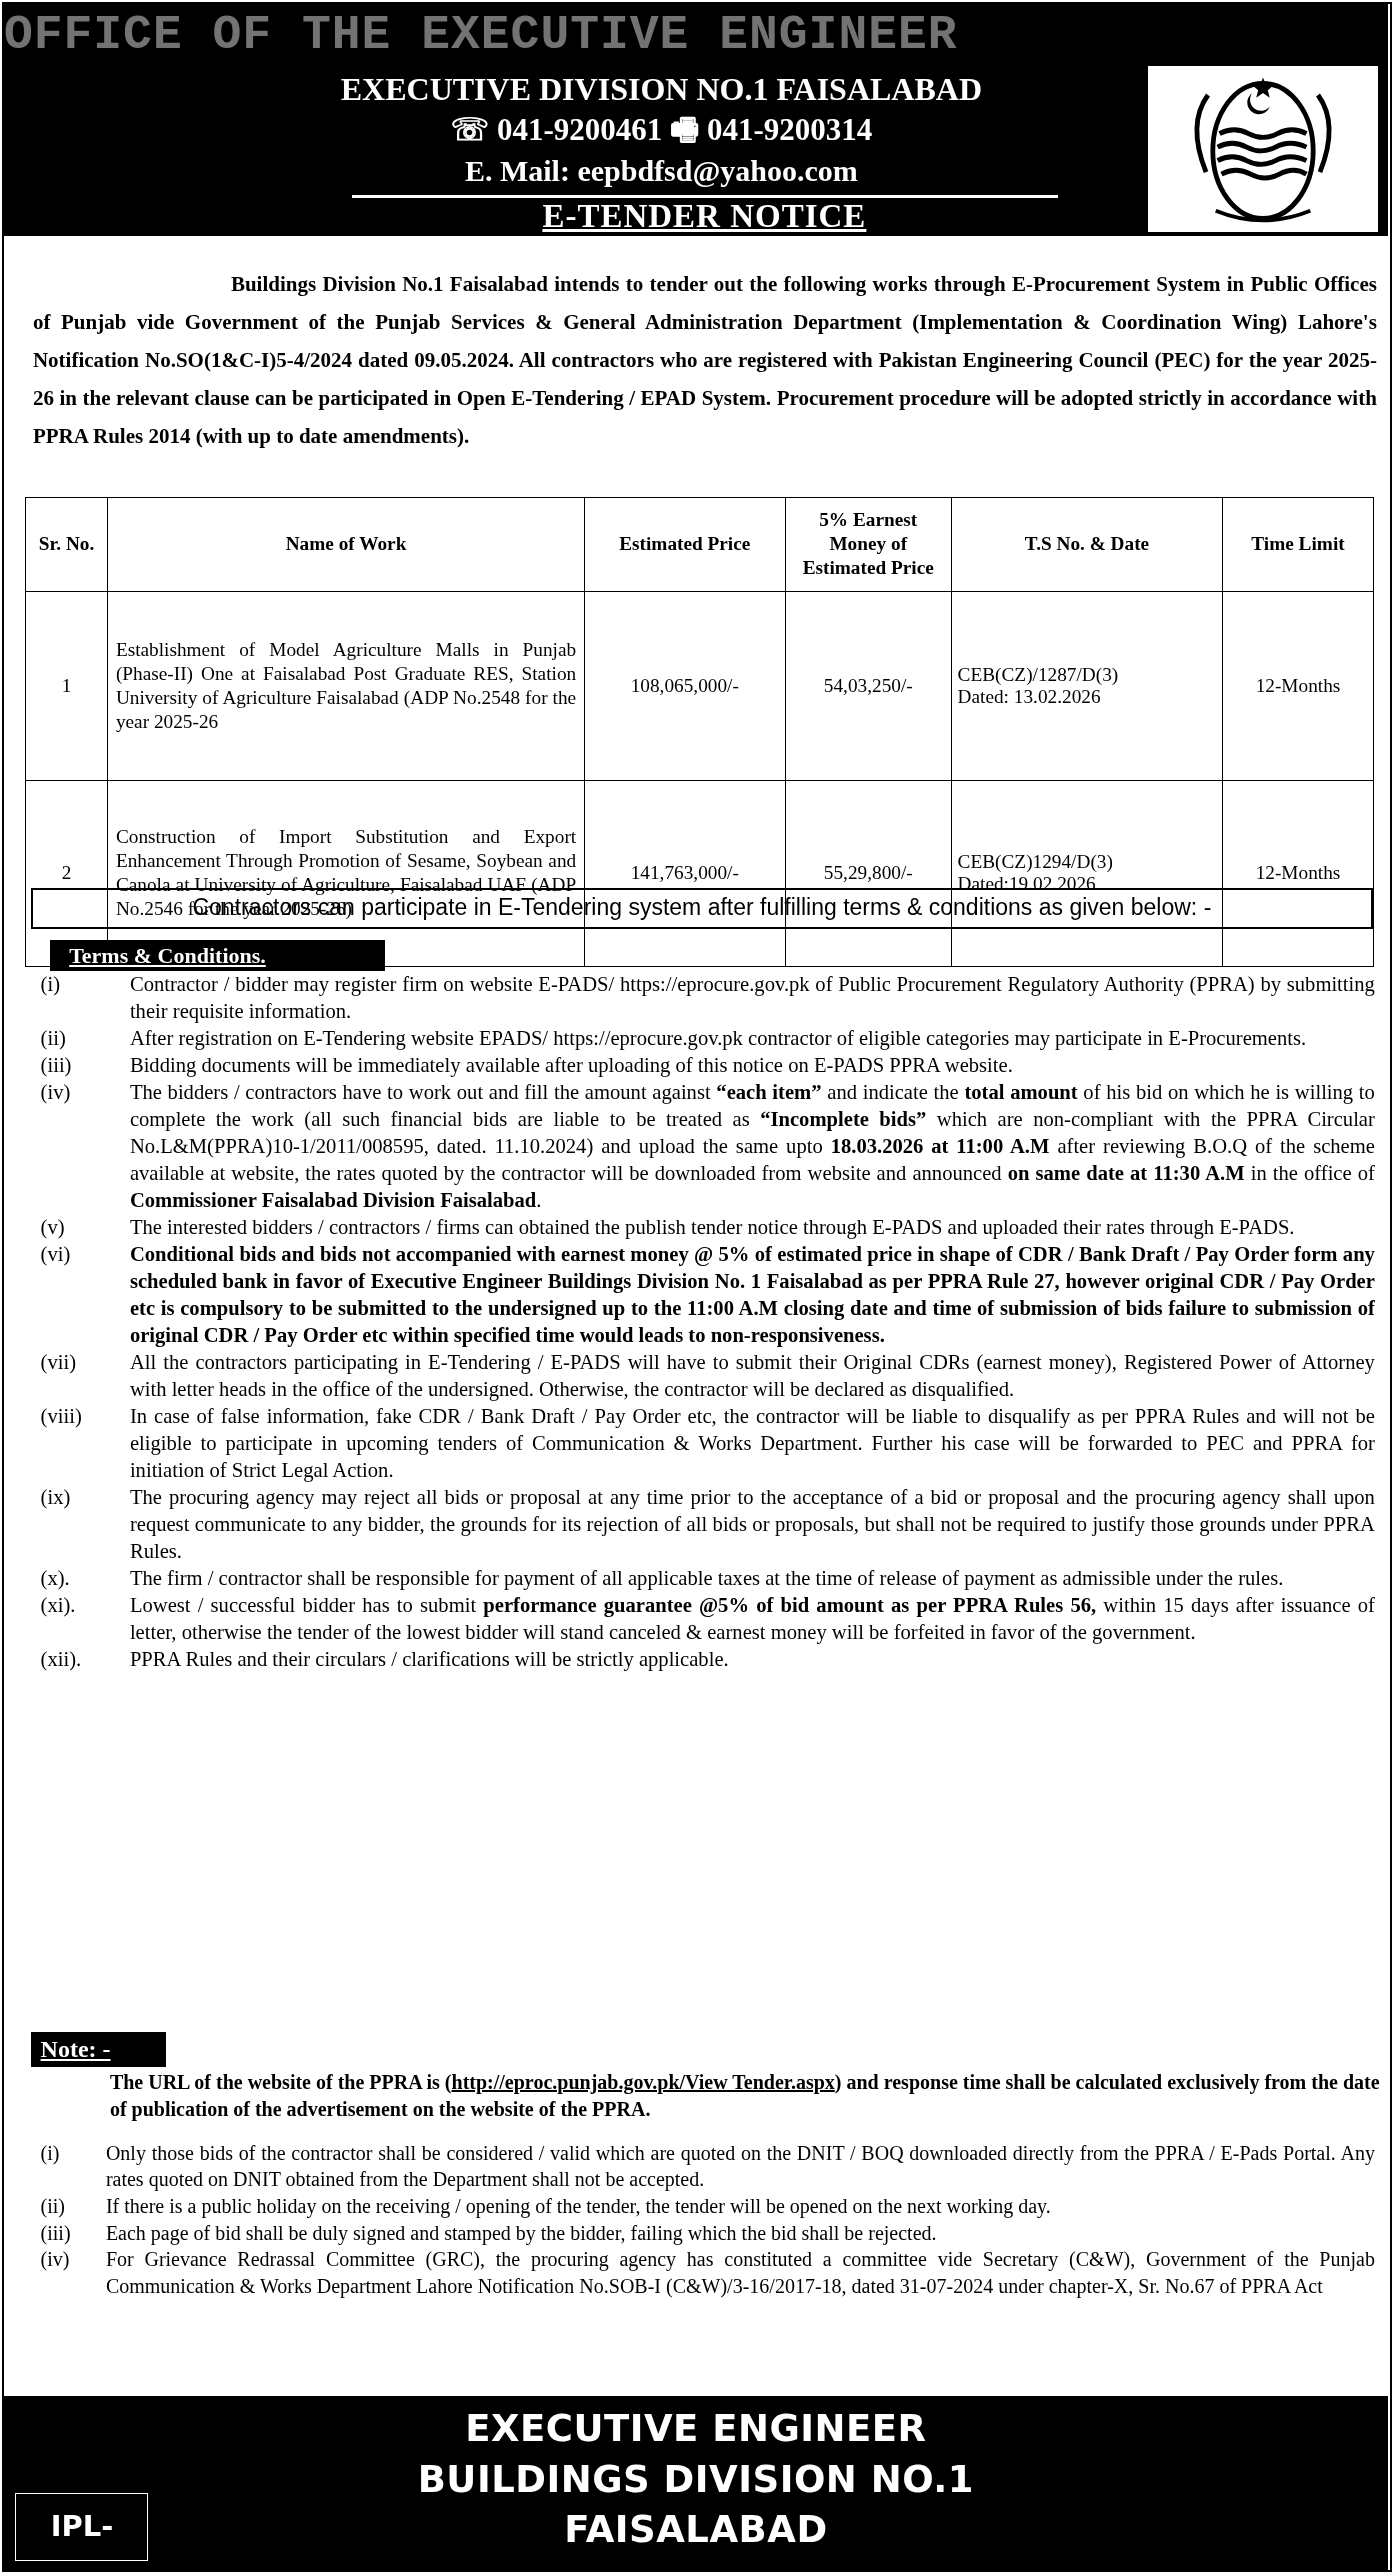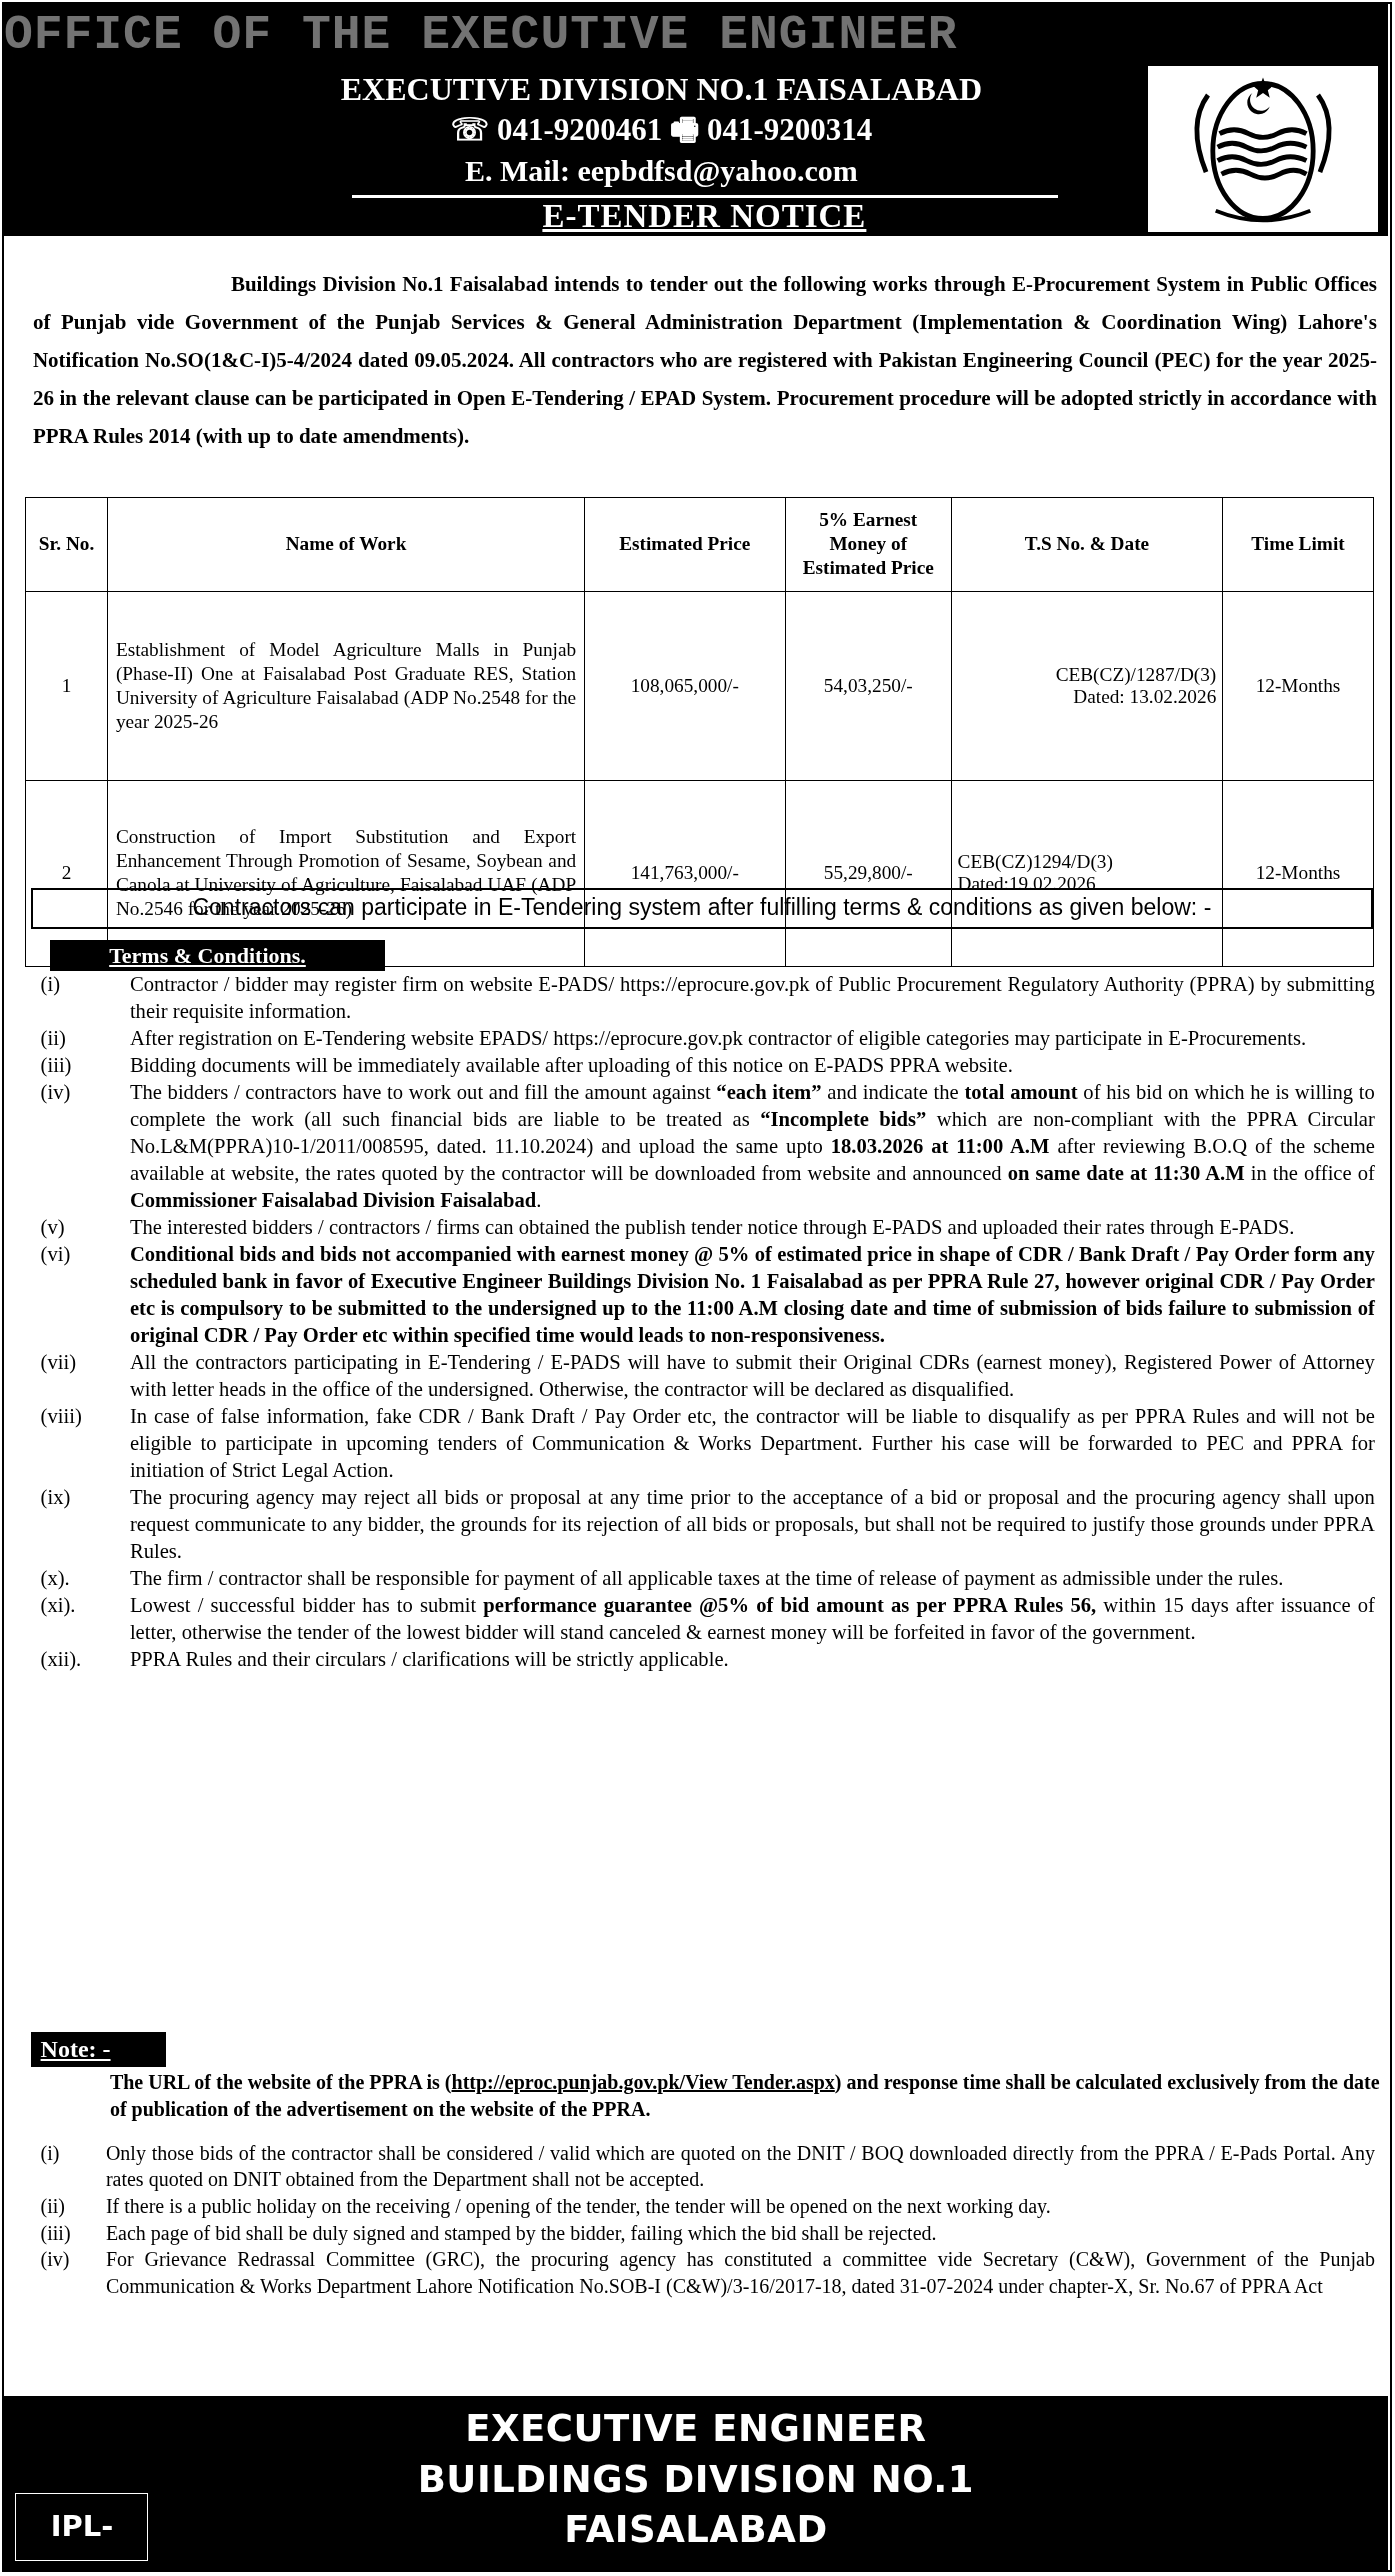--- a/index.html
+++ b/index.html
@@ -29,21 +29,21 @@
   table.works { position: absolute; left: 21px; top: 493px; width: 1349px; border-collapse: collapse; font-size: 19.3px; }
   table.works th, table.works td { border: 1.9px solid #000; padding: 1.9px 5.8px; vertical-align: middle; }
   table.works th { font-weight: bold; text-align: center; line-height: 24px; height: 89px; }
   table.works td { text-align: center; }
   table.works td.work { text-align: justify; text-align-last: left; line-height: 24px; font-size: 19.3px; padding: 3.9px 7.7px; }
   .c1 { width: 68px; } .c2 { width: 454px; } .c3 { width: 184px; } .c4 { width: 150px; } .c5 { width: 253px; } .c6 { width: 135px; }
 
   
   .participate { position: absolute; left: 27px; top: 884px; width: 1342px; height: 41px; border: 2.9px solid #000; box-sizing: border-box; font-family: "Liberation Sans", sans-serif; font-size: 23px; line-height: 35px; text-align: center; }
   .tc-heading { position: absolute; left: 46px; top: 936px; width: 335px; height: 31px; background: #000; color: #fff; font-weight: bold; font-size: 22px; line-height: 31px; text-indent: 19.3px; }
-  .tc-heading span { text-decoration: underline; margin-left: 40px; }
+  .tc-heading span { text-decoration: underline; }
 
   
   .terms { position: absolute; left: 29px; top: 967px; width: 1342px; font-size: 20.6px; line-height: 27px; }
   .term { display: flex; }
   .term .num { width: 97px; flex: none; padding-left: 7.7px; box-sizing: border-box; }
   .term .txt { flex: 1; text-align: justify; }
   .b { font-weight: bold; }
   .u { text-decoration: underline; }
 
   .note-heading { position: absolute; left: 27px; top: 2028px; width: 135px; height: 35px; background: #000; color: #fff; font-weight: bold; font-size: 24px; line-height: 35px; text-indent: 9.7px; }
@@ -110,21 +110,21 @@
         <th class="c5">T.S No. &amp; Date</th>
         <th class="c6">Time Limit</th>
       </tr>
     </thead>
     <tbody>
       <tr style="height:189px;">
         <td>1</td>
         <td class="work">Establishment of Model Agriculture Malls in Punjab (Phase-II) One at Faisalabad Post Graduate RES, Station University of Agriculture Faisalabad (ADP No.2548 for the year 2025-26</td>
         <td>108,065,000/-</td>
         <td>54,03,250/-</td>
-        <td style="text-align:right;">
+        <td style="text-align:left;">
           <div>CEB(CZ)/1287/D(3)</div>
           <div>Dated: 13.02.2026</div>
         </td>
         <td>12-Months</td>
       </tr>
       <tr style="height:186px;">
         <td>2</td>
         <td class="work">Construction of Import Substitution and Export Enhancement Through Promotion of Sesame, Soybean and Canola at University of Agriculture, Faisalabad UAF (ADP No.2546 for the year 2025-26)</td>
         <td>141,763,000/-</td>
         <td>55,29,800/-</td>

